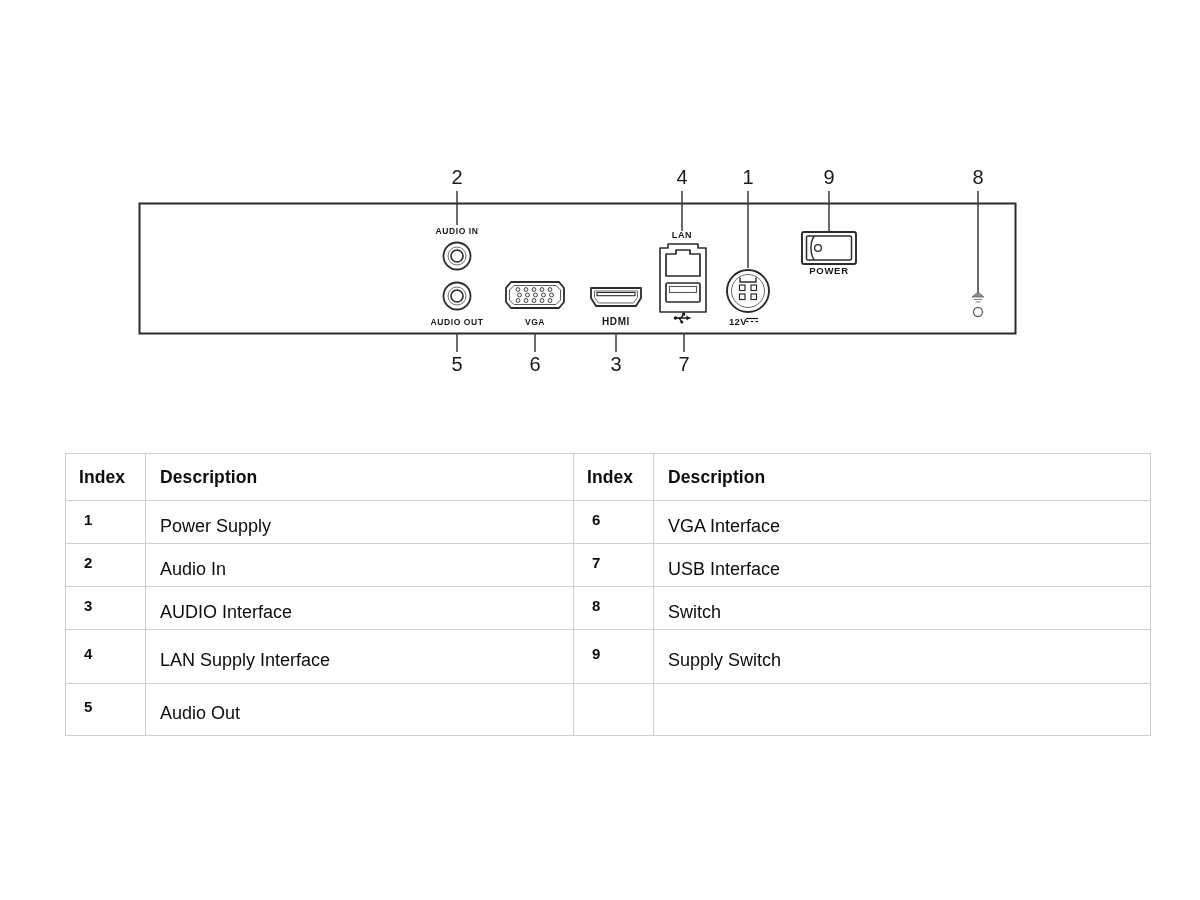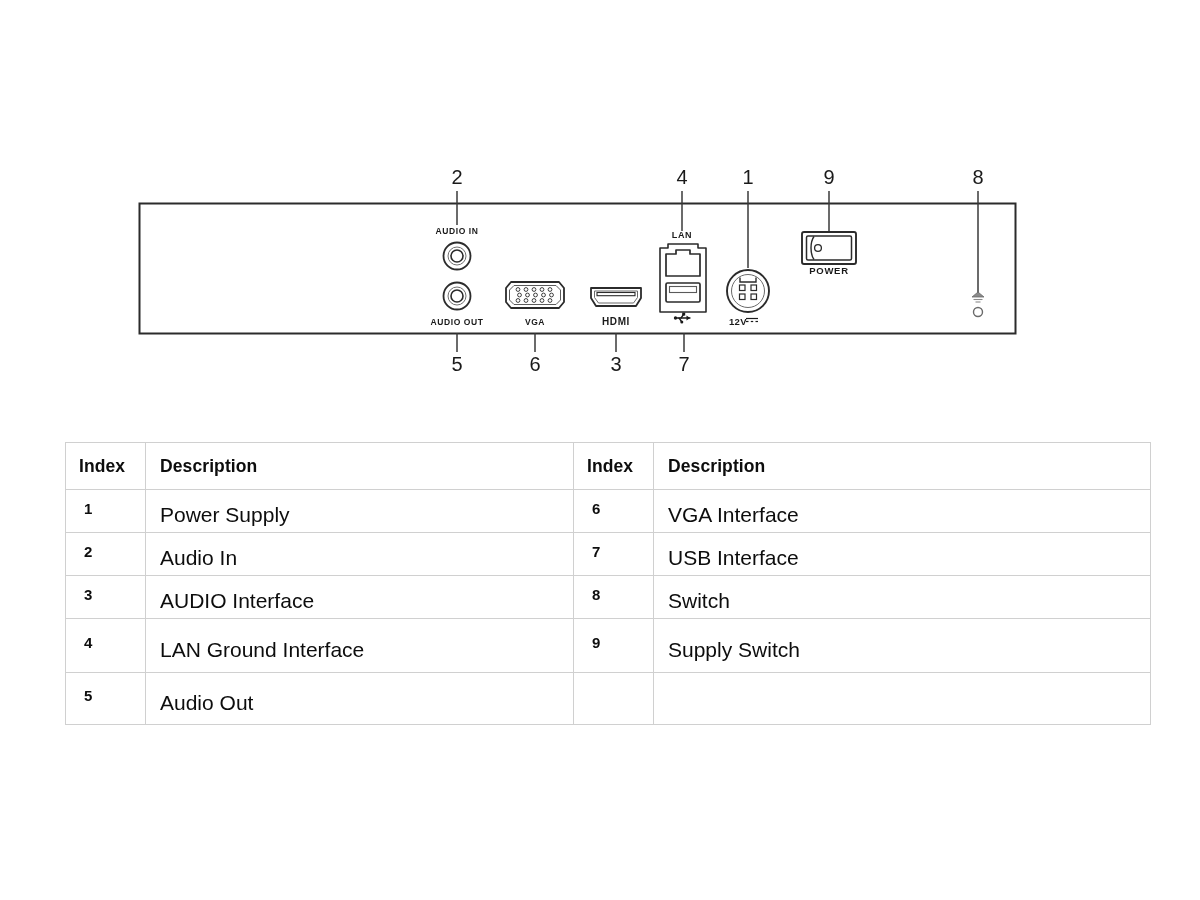--- a/index.html
+++ b/index.html
@@ -21,21 +21,21 @@
     position: absolute;
     left: 0; top: 0;
     width: 1200px; height: 430px;
   }
   #diagram svg { display: block; }
 
   
   #legend-table {
     position: absolute;
     left: 65px;
-    top: 442px;
+    top: 453px;
     width: 1085px;
     border-collapse: collapse;
     table-layout: fixed;
   }
   #legend-table td, #legend-table th {
     border: 1px solid #d0d0d0;
     padding: 0;
     vertical-align: middle;
     background: #ffffff;
   }
@@ -66,21 +66,21 @@
   .idx-cell {
     height: 43px;
     font-size: 15px;
     font-weight: bold;
     color: #0d0d0d;
     padding-left: 18px !important;
     vertical-align: bottom;
     padding-bottom: 6px !important;
   }
   .desc-cell {
-    font-size: 21px;
+    font-size: 18px;
     font-weight: normal;
     color: #0d0d0d;
     padding-left: 14px !important;
     vertical-align: top;
     padding-top: 8px !important;
   }
   tr.r-tall .idx-cell,
   tr.r-tall .desc-cell { height: 43px; }
   tr.r-xtall .idx-cell,
   tr.r-xtall .desc-cell { height: 54px; }
@@ -275,21 +275,21 @@
         <td class="desc-cell">USB Interface</td>
       </tr>
       <tr class="r-tall">
         <td class="idx-cell">3</td>
         <td class="desc-cell">AUDIO Interface</td>
         <td class="idx-cell">8</td>
         <td class="desc-cell">Switch</td>
       </tr>
       <tr class="r-xtall">
         <td class="idx-cell">4</td>
-        <td class="desc-cell">LAN Ground Interface</td>
+        <td class="desc-cell">LAN Supply Interface</td>
         <td class="idx-cell">9</td>
         <td class="desc-cell">Supply Switch</td>
       </tr>
       <tr class="r-last">
         <td class="idx-cell">5</td>
         <td class="desc-cell">Audio Out</td>
         <td class="idx-cell empty-cell"></td>
         <td class="desc-cell empty-cell"></td>
       </tr>
     </tbody>

